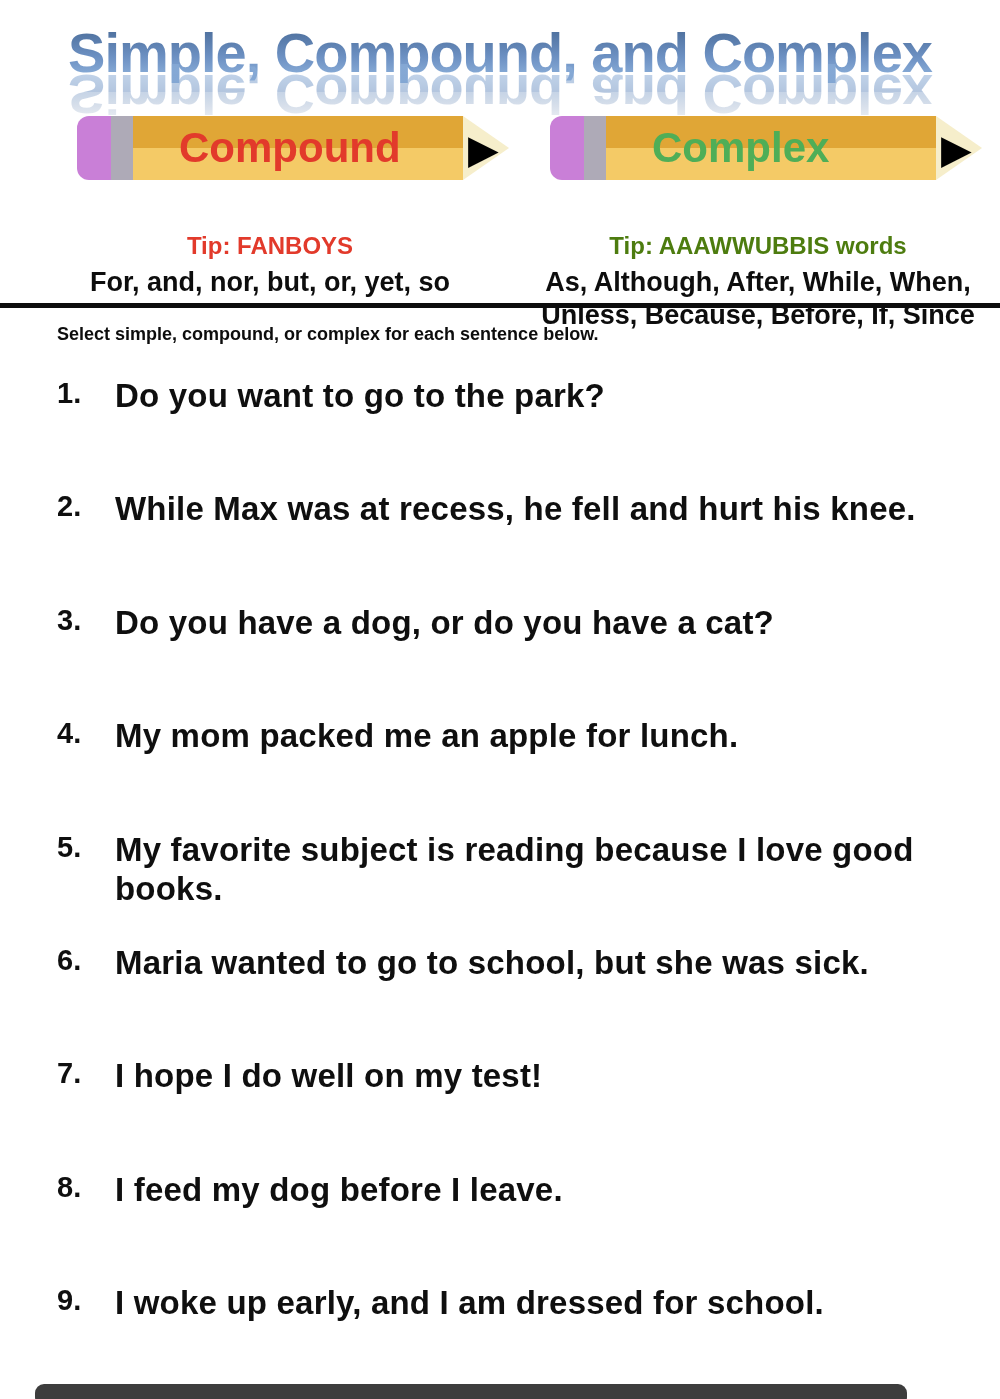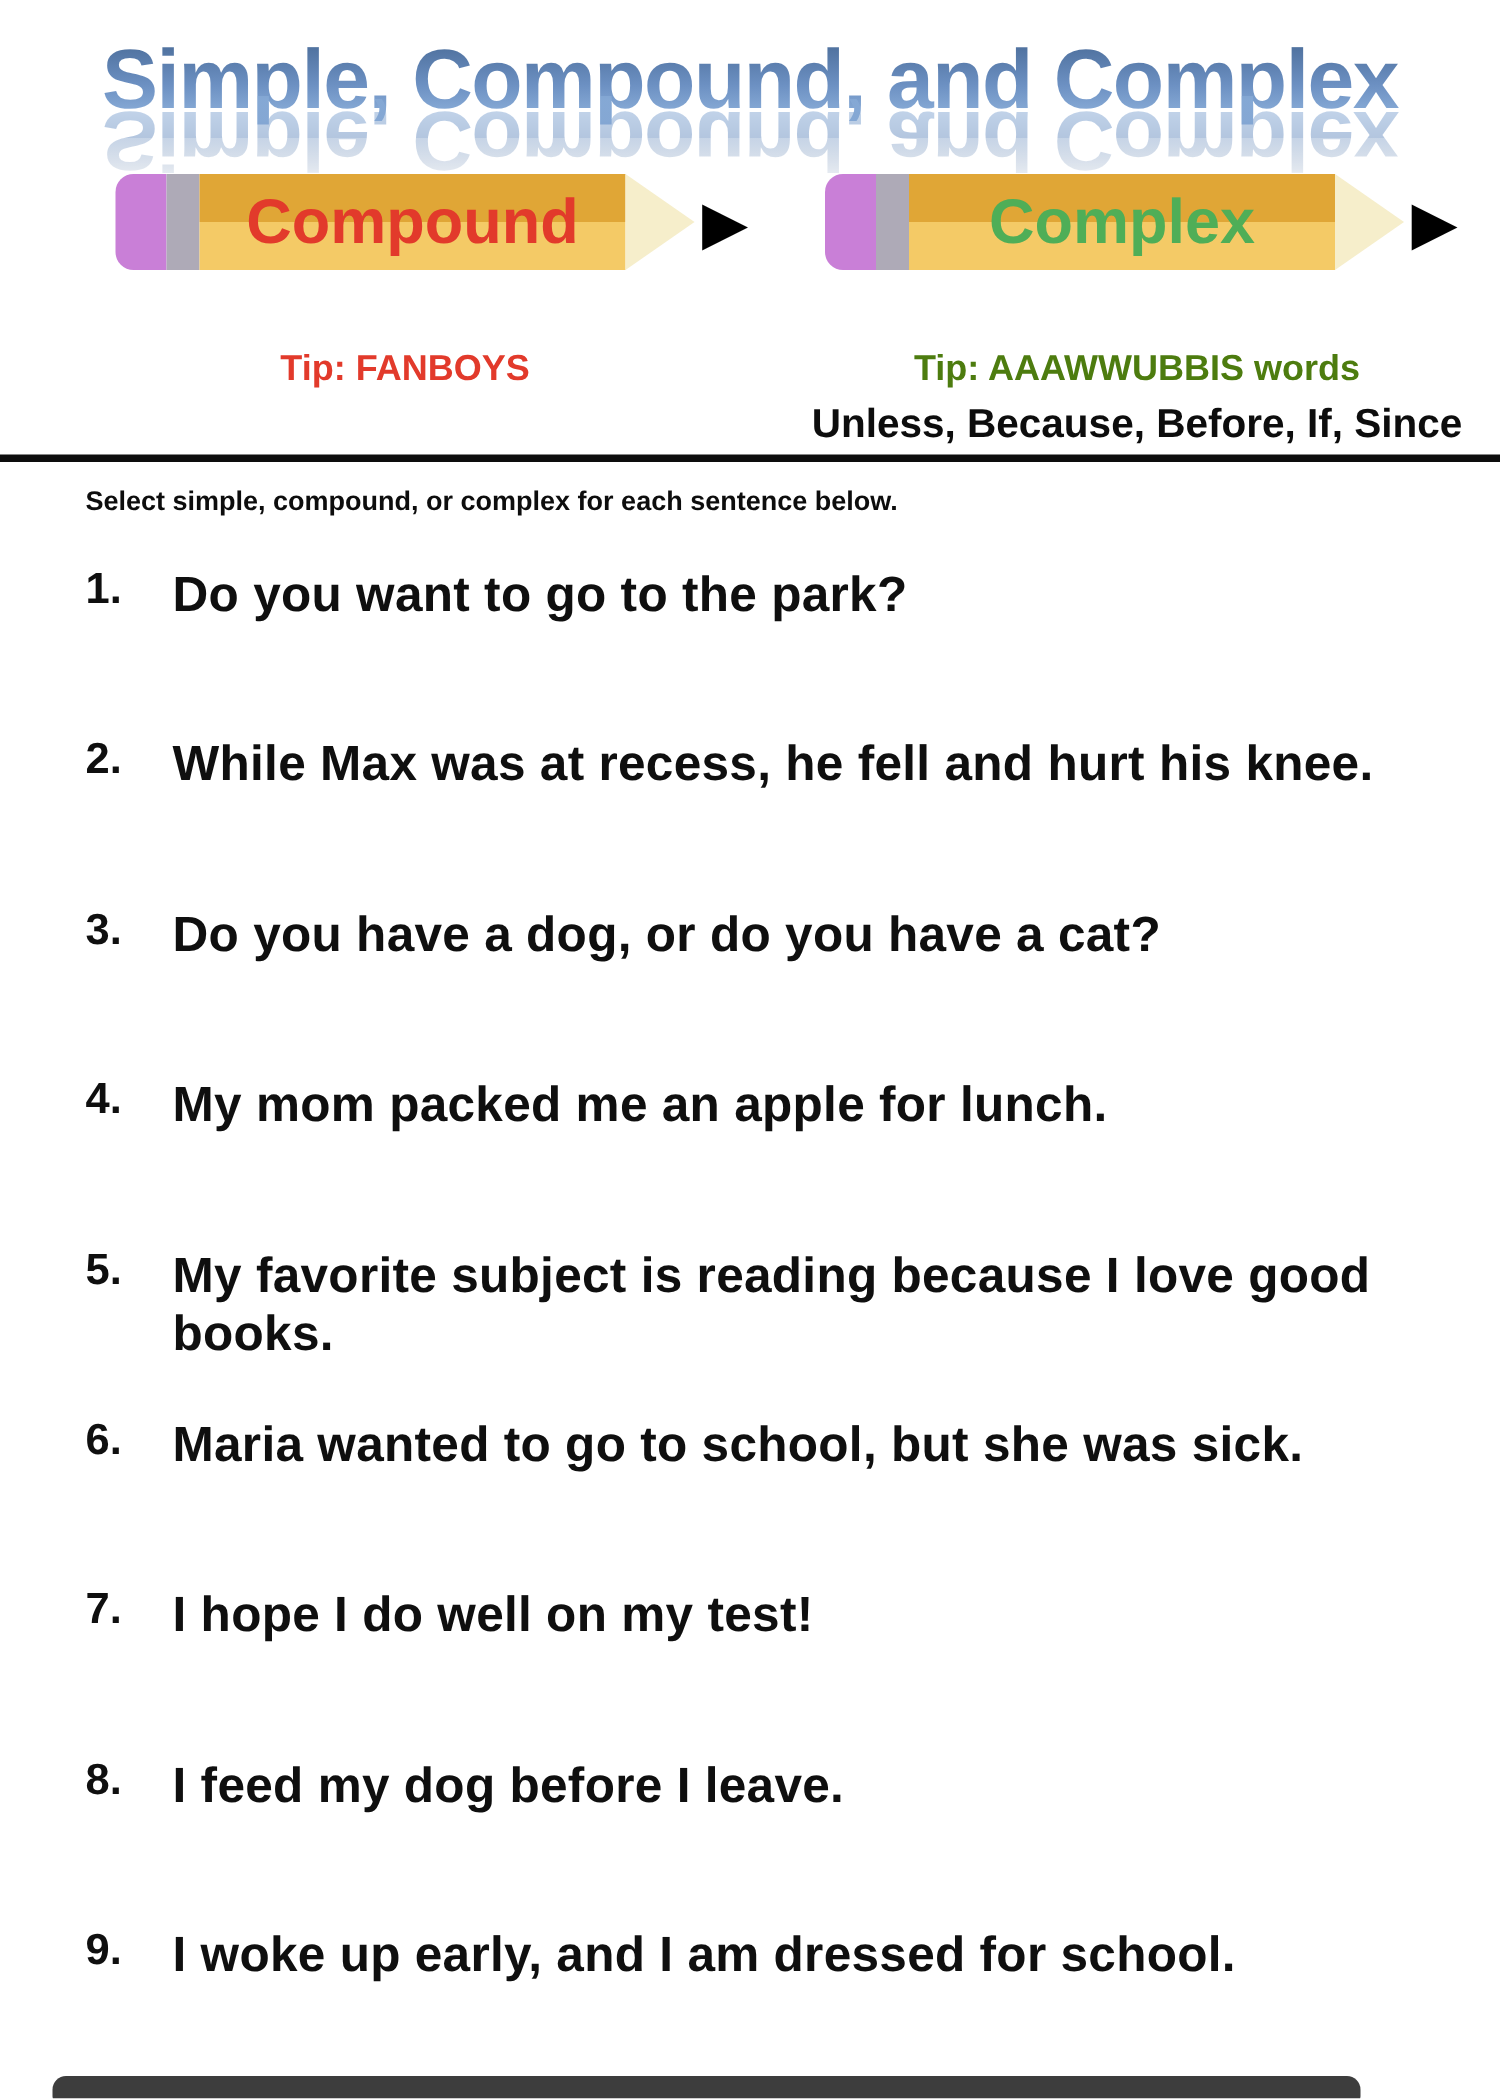--- a/index.html
+++ b/index.html
@@ -25,21 +25,21 @@
 
   
   .pencil{position:absolute;top:116px;height:64px;display:flex;}
   .pencil-left{left:77px;}
   .pencil-right{left:550px;}
   .eraser{width:34px;height:64px;background:#c97fd7;border-radius:12px 0 0 12px;}
   .ferrule{width:22px;height:64px;background:#aeaab7;}
   .pbody{
     width:284px;height:64px;
     background:linear-gradient(180deg,#e0a636 0%,#e0a636 50%,#f4ca66 50%,#f4ca66 100%);
-    display:flex;align-items:center;justify-content:center;
+    display:flex;align-items:center;justify-content:flex-start;padding-left:46px;
   }
   .plabel{font-size:42px;font-weight:700;line-height:1;}
   .label-compound{color:#e23a2b;}
   .label-complex{color:#4fae57;}
   .ptip{width:0;height:0;border-top:32px solid transparent;border-bottom:32px solid transparent;border-left:46px solid #f6eecb;}
   .parrow{
     position:absolute;top:129px;font-size:40px;line-height:40px;color:#000000;
     font-family:"DejaVu Sans",sans-serif;
   }
   .parrow-left{left:468px;}
@@ -93,23 +93,25 @@
     <div class="ferrule"></div>
     <div class="pbody">
       <span class="plabel label-complex">Complex</span>
     </div>
     <div class="ptip"></div>
   </div>
   <div class="parrow parrow-right">▶</div>
 
   <div class="tipcol tipcol-left">
     <div class="tip-heading tip-heading-compound">Tip: FANBOYS</div>
+    <div class="words-line">For, and, nor, but, or, yet, so</div>
   </div>
   <div class="tipcol tipcol-right">
     <div class="tip-heading tip-heading-complex">Tip: AAAWWUBBIS words</div>
+    <div class="words-line">As, Although, After, While, When,</div>
     <div class="words-line">Unless, Because, Before, If, Since</div>
   </div>
 
   <div class="divider"></div>
   <div class="instruction">Select simple, compound, or complex for each sentence below.</div>
 
   <div class="sentences">
     <div class="sentence-row">
       <span class="sentence-num">1.</span>
       <span class="sentence-text">Do you want to go to the park?</span>

